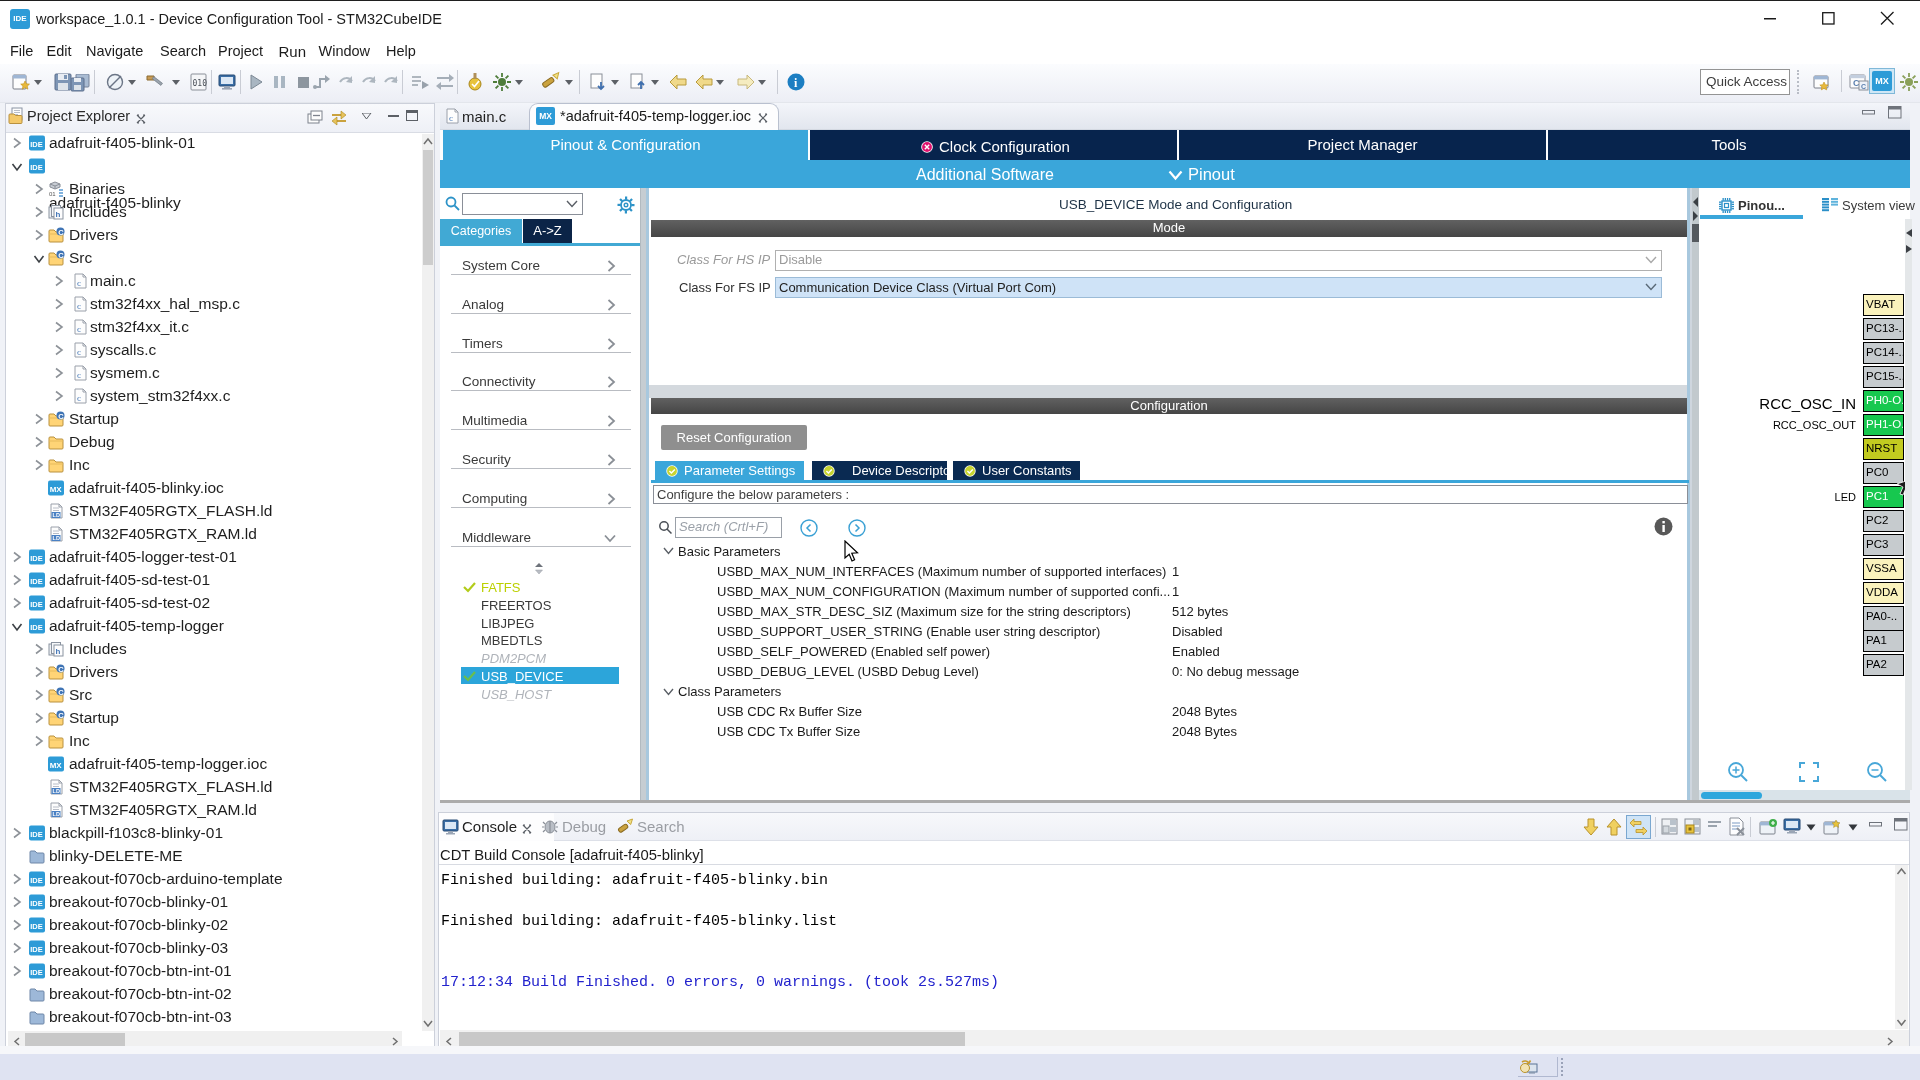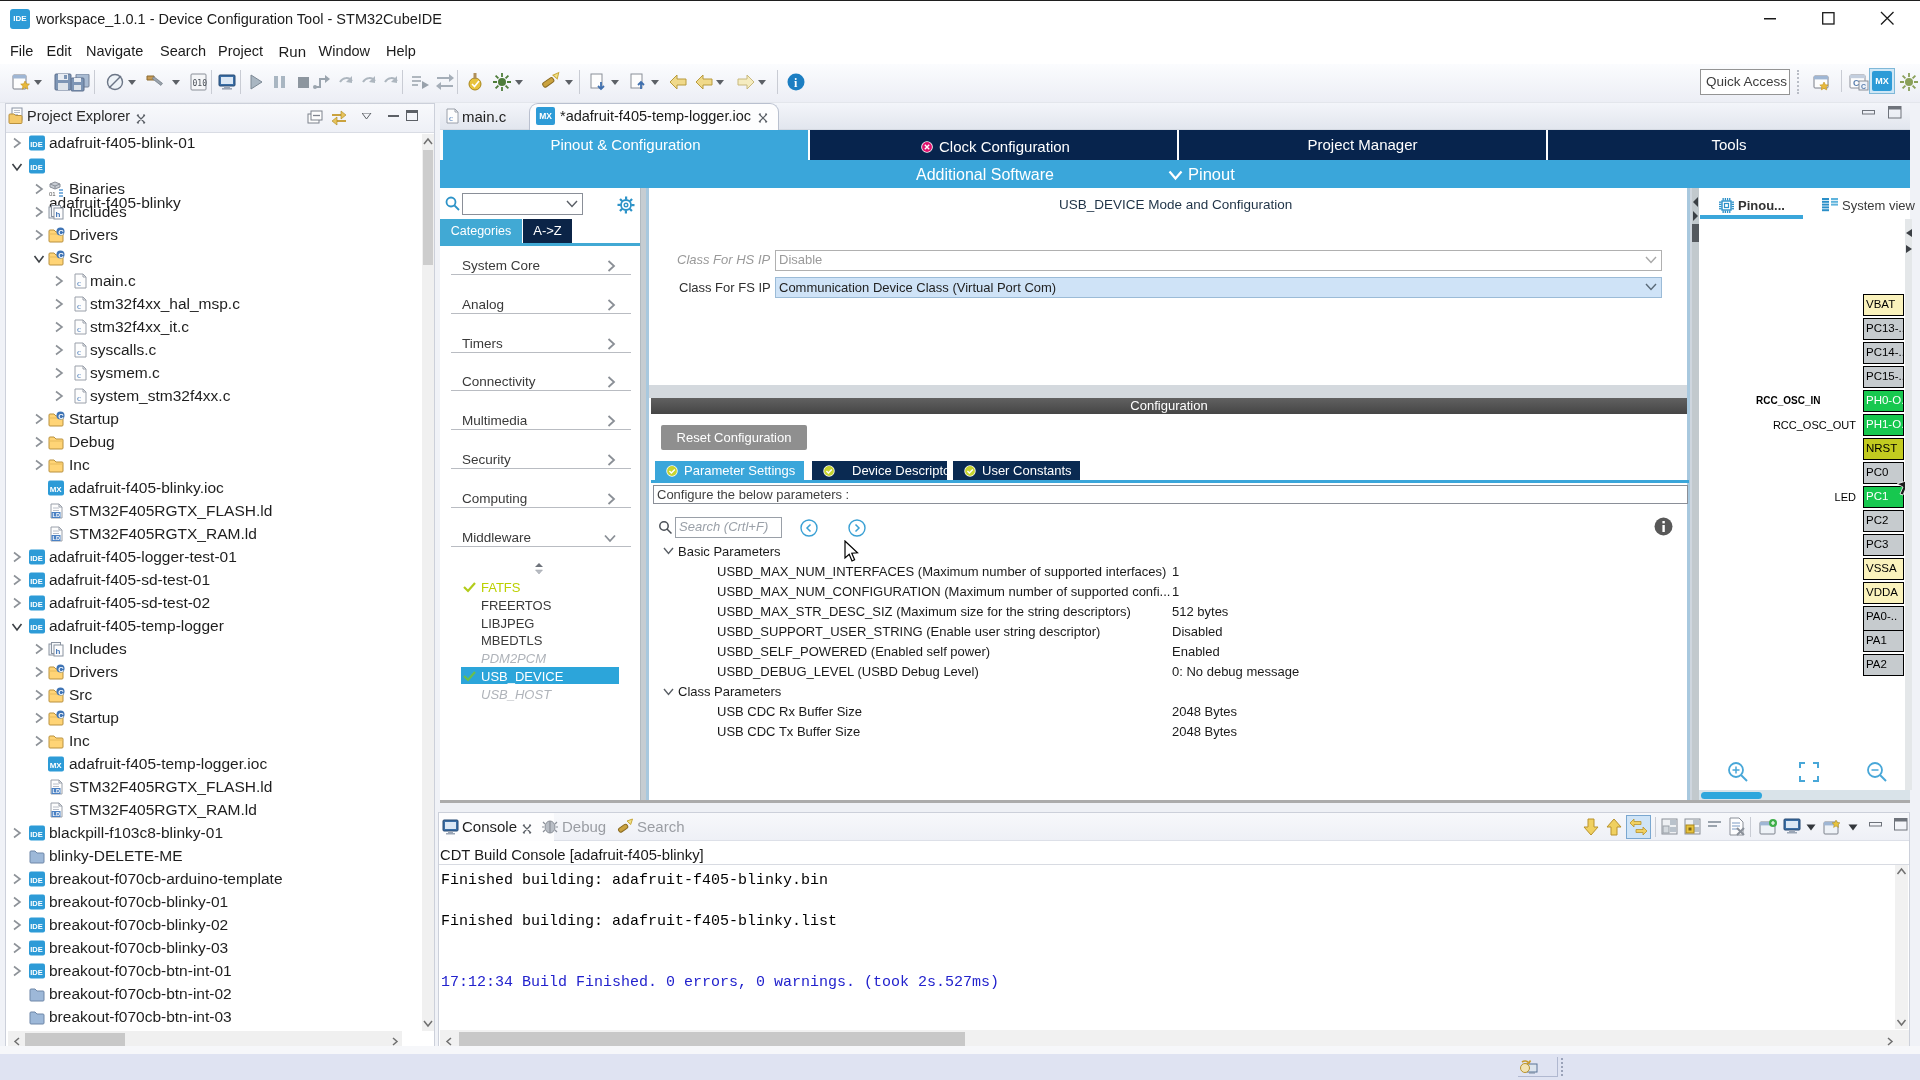--- a/index.html
+++ b/index.html
@@ -675,20 +675,21 @@
     <div class="tx" style="left:481px;top:651px;font-size:13px;color:#b0b4ba;font-style:italic;">PDM2PCM</div>
     <div class="a" style="left:461px;top:667px;width:158px;height:17px;background:#2ca5da;"></div>
     <svg class="a" style="left:463px;top:670px;" width="14" height="12">
       <path d="M1 6 L5 10 L12 2" fill="none" stroke="#6abf4b" stroke-width="2.2"></path>
     </svg>
     <div class="tx" style="left:481px;top:669px;font-size:13px;color:#fff;">USB_DEVICE</div>
     <div class="tx" style="left:481px;top:687px;font-size:13px;color:#b0b4ba;font-style:italic;">USB_HOST</div>
     <div class="a" style="left:640px;top:188px;width:6px;height:612px;background:#c6cdd2;border-left:1px solid #b2bac0;"></div>
     <div class="a" style="left:646px;top:188px;width:1044px;height:612px;background:#fff;border-left:3px solid #a8c8de;border-right:3px solid #a8c8de;"></div>
     <div class="tx" style="left:1059px;top:197px;font-size:13.5px;color:#1e3246;">USB_DEVICE Mode and Configuration</div>
+    <div class="a" style="left:651px;top:220px;width:1036px;height:17px;background:linear-gradient(#616161,#454545);color:#fff;font-size:13px;text-align:center;line-height:16px;">Mode</div>
     <div class="tx" style="left:677px;top:252px;font-size:13px;color:#999;font-style:italic;">Class For HS IP</div>
     <div class="a" style="left:775px;top:250px;width:887px;height:21px;background:#fff;border:1px solid #b0b0b0;"></div>
     <div class="tx" style="left:779px;top:252px;font-size:13px;color:#9a9a9a;">Disable</div>
     <svg class="a" style="left:1645px;top:256px;" width="12" height="8">
       <path d="M1 1 L6 6.5 L11 1" fill="none" stroke="#a8a8a8" stroke-width="1.4"></path>
     </svg>
     <div class="tx" style="left:679px;top:280px;font-size:13px;color:#2f2f2f;">Class For FS IP</div>
     <div class="a" style="left:775px;top:277px;width:887px;height:21px;background:#cfe3f7;border:1px solid #9bbbd7;"></div>
     <div class="tx" style="left:779px;top:280px;font-size:13px;color:#222;">Communication Device Class (Virtual Port Com)</div>
     <svg class="a" style="left:1645px;top:283px;" width="12" height="8">
@@ -812,21 +813,21 @@
     <div class="a" style="left:1863px;top:438px;width:41px;height:22px;background:#c2cb20;border:1.5px solid #000;color:#000;font-size:11.5px;line-height:19px;padding-left:2px;white-space:nowrap;overflow:hidden;">NRST</div>
     <div class="a" style="left:1863px;top:462px;width:41px;height:22px;background:#c6cbce;border:1.5px solid #000;color:#000;font-size:11.5px;line-height:19px;padding-left:2px;white-space:nowrap;overflow:hidden;">PC0</div>
     <div class="a" style="left:1863px;top:486px;width:41px;height:22px;background:#17c84f;border:1.5px solid #000;color:#fff;font-size:11.5px;line-height:19px;padding-left:2px;white-space:nowrap;overflow:hidden;">PC1</div>
     <div class="a" style="left:1863px;top:510px;width:41px;height:22px;background:#c6cbce;border:1.5px solid #000;color:#000;font-size:11.5px;line-height:19px;padding-left:2px;white-space:nowrap;overflow:hidden;">PC2</div>
     <div class="a" style="left:1863px;top:534px;width:41px;height:22px;background:#c6cbce;border:1.5px solid #000;color:#000;font-size:11.5px;line-height:19px;padding-left:2px;white-space:nowrap;overflow:hidden;">PC3</div>
     <div class="a" style="left:1863px;top:558px;width:41px;height:22px;background:#faf2bc;border:1.5px solid #000;color:#000;font-size:11.5px;line-height:19px;padding-left:2px;white-space:nowrap;overflow:hidden;">VSSA</div>
     <div class="a" style="left:1863px;top:582px;width:41px;height:22px;background:#faf2bc;border:1.5px solid #000;color:#000;font-size:11.5px;line-height:19px;padding-left:2px;white-space:nowrap;overflow:hidden;">VDDA</div>
     <div class="a" style="left:1863px;top:606px;width:41px;height:33px;background:#c6cbce;border:1.5px solid #000;color:#000;font-size:11.5px;line-height:19px;padding-left:2px;white-space:nowrap;overflow:hidden;">PA0-..</div>
     <div class="a" style="left:1863px;top:630px;width:41px;height:22px;background:#c6cbce;border:1.5px solid #000;color:#000;font-size:11.5px;line-height:19px;padding-left:2px;white-space:nowrap;overflow:hidden;">PA1</div>
     <div class="a" style="left:1863px;top:654px;width:41px;height:22px;background:#c6cbce;border:1.5px solid #000;color:#000;font-size:11.5px;line-height:19px;padding-left:2px;white-space:nowrap;overflow:hidden;">PA2</div>
-    <div class="a" style="left:1756px;top:395px;width:100px;font-size:10px;color:#000;font-weight:bold;">RCC_OSC_IN</div>
+    <div class="a" style="left:1756px;top:395px;width:100px;text-align:right;font-size:15px;color:#000;">RCC_OSC_IN</div>
     <div class="a" style="left:1756px;top:419px;width:100px;text-align:right;font-size:11px;color:#000;">RCC_OSC_OUT</div>
     <div class="a" style="left:1816px;top:491px;width:40px;text-align:right;font-size:11px;color:#000;">LED</div>
     <svg class="a" style="left:1895px;top:478px;" width="16" height="20">
       <path d="M14 2 L2 6 L8 9 L5 16 L8 17 L11 10 L14 14 Z" fill="#1a1a1a" stroke="#fff" stroke-width="0.8"></path>
     </svg>
     <svg class="a" style="left:1727px;top:761px;" width="22" height="22">
       <circle cx="9" cy="9" r="7" fill="none" stroke="#48a7d8" stroke-width="1.8"></circle>
       <path d="M14 14 L20 20" stroke="#48a7d8" stroke-width="2"></path>
       <path d="M5.5 9 h7 M9 5.5 v7" stroke="#48a7d8" stroke-width="1.5"></path>
     </svg>

